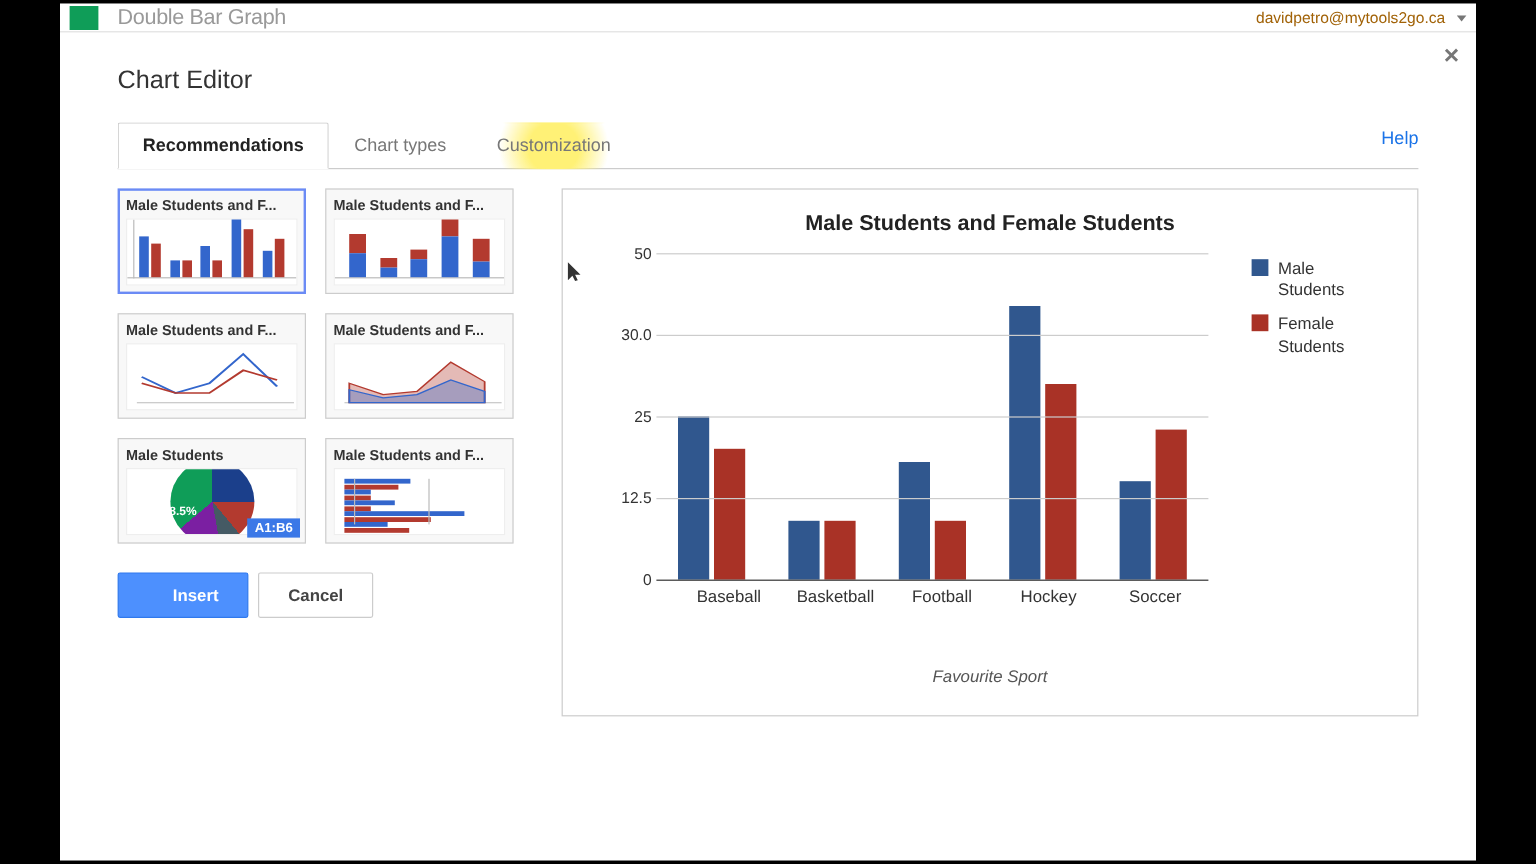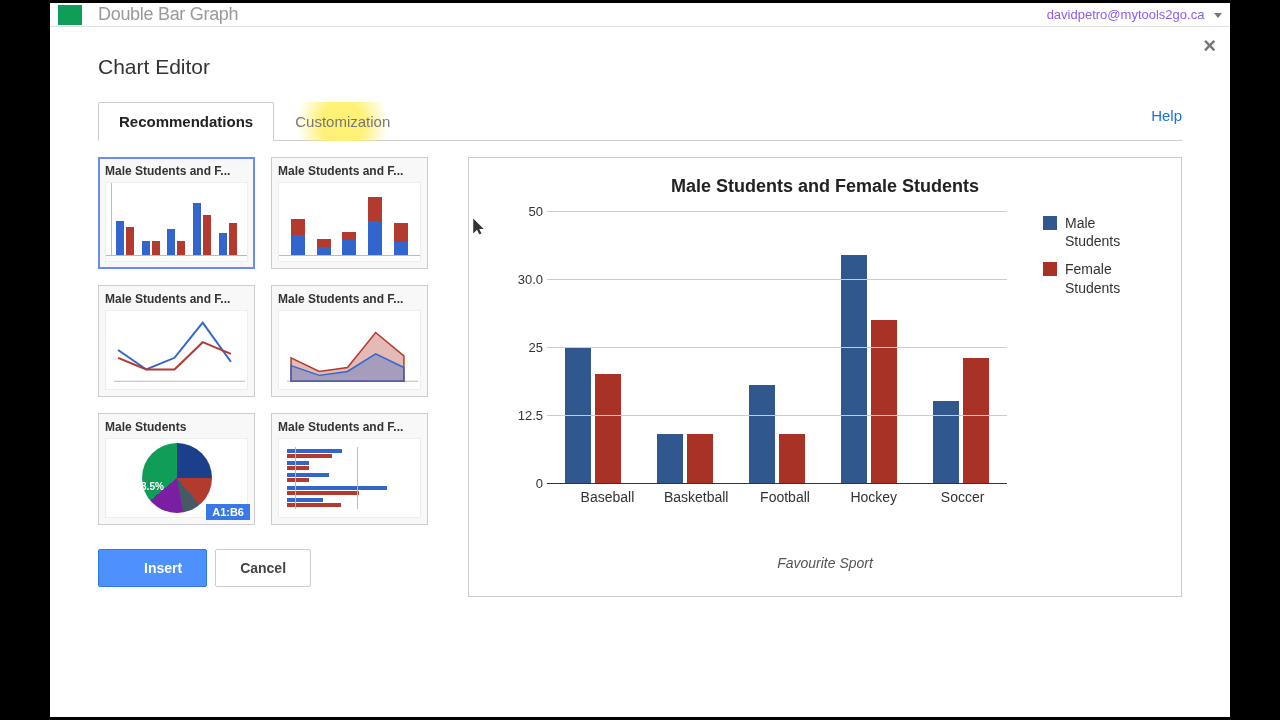--- a/index.html
+++ b/index.html
@@ -16,21 +16,21 @@
   }
 
   .sheets-header {
     height: 24px; border-bottom: 1px solid #e0e0e0; display: flex; align-items: center;
     font-size: 13px; color: #444; padding: 0 8px; background: #fff;
   }
   .sheets-logo {
     width: 24px; height: 20px; background: #0f9d58; margin-right: 16px;
   }
   .doc-title { font-size: 18px; color: #999; letter-spacing: -0.3px; }
-  .user-email { margin-left: auto; color: #8b5cf6; font-size: 13px; }
+  .user-email { margin-left: auto; color: #a16207; font-size: 13px; }
   .dropdown-caret { margin-left: 6px; display: inline-block; width: 0; height: 0;
     border-left: 4px solid transparent; border-right: 4px solid transparent; border-top: 5px solid #777; vertical-align: middle;}
 
   .dialog {
     position: absolute; left: 0; right: 0; top: 28px; bottom: 0; background: #fff;
     padding: 24px 48px 24px 48px;
   }
   .dialog-close {
     position: absolute; top: 4px; right: 14px; font-size: 22px; color: #777; cursor: pointer;
     font-weight: bold; line-height: 1;
@@ -62,21 +62,21 @@
   .left-col { width: 330px; }
   .range-input {
     width: 100%; height: 38px; border: 1px solid #ccc; display: flex; align-items: center;
     padding: 0 10px; font-size: 14px; color: #333; margin-bottom: 22px;
   }
   .range-input .grid-icon { margin-left: auto; width: 18px; height: 18px; }
   .grid-icon svg rect { fill: none; stroke: #888; stroke-width: 1.2; }
 
   .thumbs { display: grid; grid-template-columns: 1fr 1fr; gap: 16px; }
   .thumb {
-    border: 1px solid #ccc; background: #f8f8f8; padding: 6px; height: 112px; cursor: pointer;
+    border: 1px solid #ccc; background: #f8f8f8; padding: 6px; height: 88px; cursor: pointer;
     position: relative; display: flex; flex-direction: column;
   }
   .thumb.selected { border: 2px solid #6b8bf5; padding: 5px; }
   .thumb-title { font-size: 12px; font-weight: bold; color: #333; margin-bottom: 4px; white-space: nowrap; overflow: hidden; text-overflow: ellipsis;}
   .thumb-body { flex: 1; background: #fff; border: 1px solid #eee; position: relative; overflow: hidden; }
   .thumb-badge {
     position: absolute; right: 4px; bottom: 4px; background: #3b78e7; color: #fff;
     font-size: 11px; font-weight: bold; padding: 2px 6px;
   }
 
@@ -159,20 +159,21 @@
       <span class="dropdown-caret"></span>
     </div>
   </div>
 
   <div class="dialog">
     <div class="dialog-close">×</div>
     <div class="dialog-title">Chart Editor</div>
 
     <div class="tabs-row">
       <div class="tab active">Recommendations</div>
+      <div class="tab">Chart types</div>
       <div class="tab highlighted">Customization</div>
       <div class="help-link">Help</div>
 
       <div class="cursor">
         <svg viewBox="0 0 24 24">
             <path fill="#333" d="M7 2v20l5-5 3 6 3-1-3-6h6z"></path>
           </svg>
       </div>
     </div>
 

